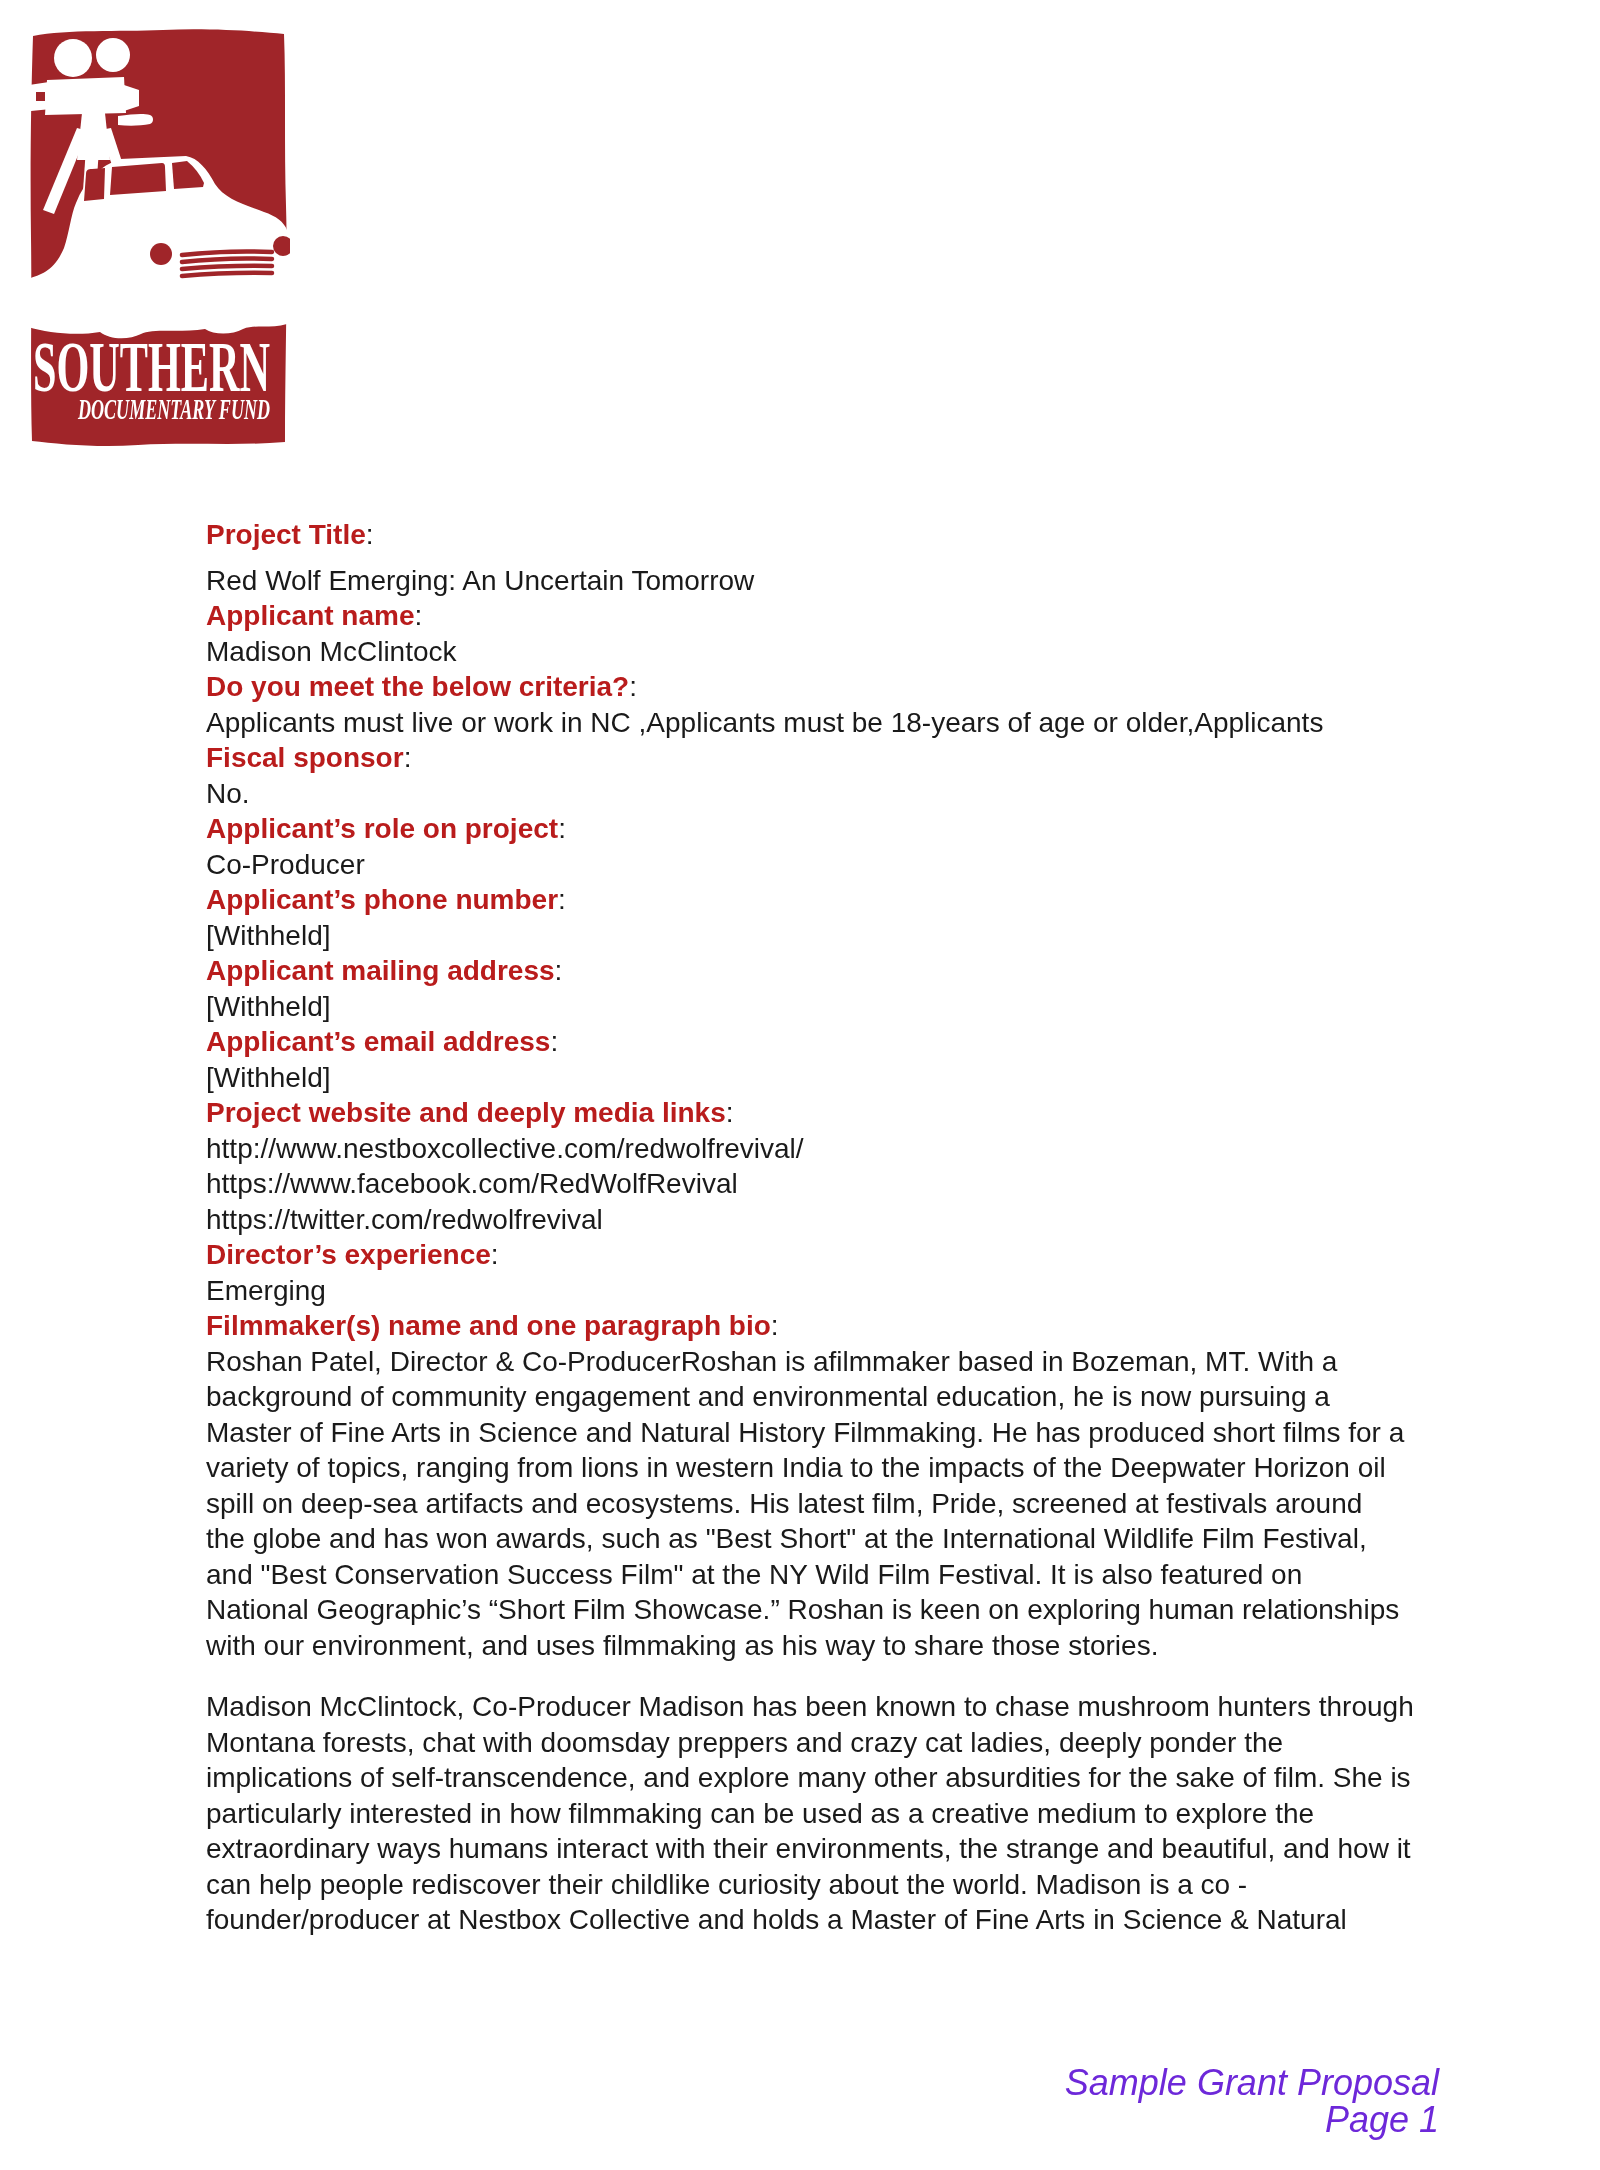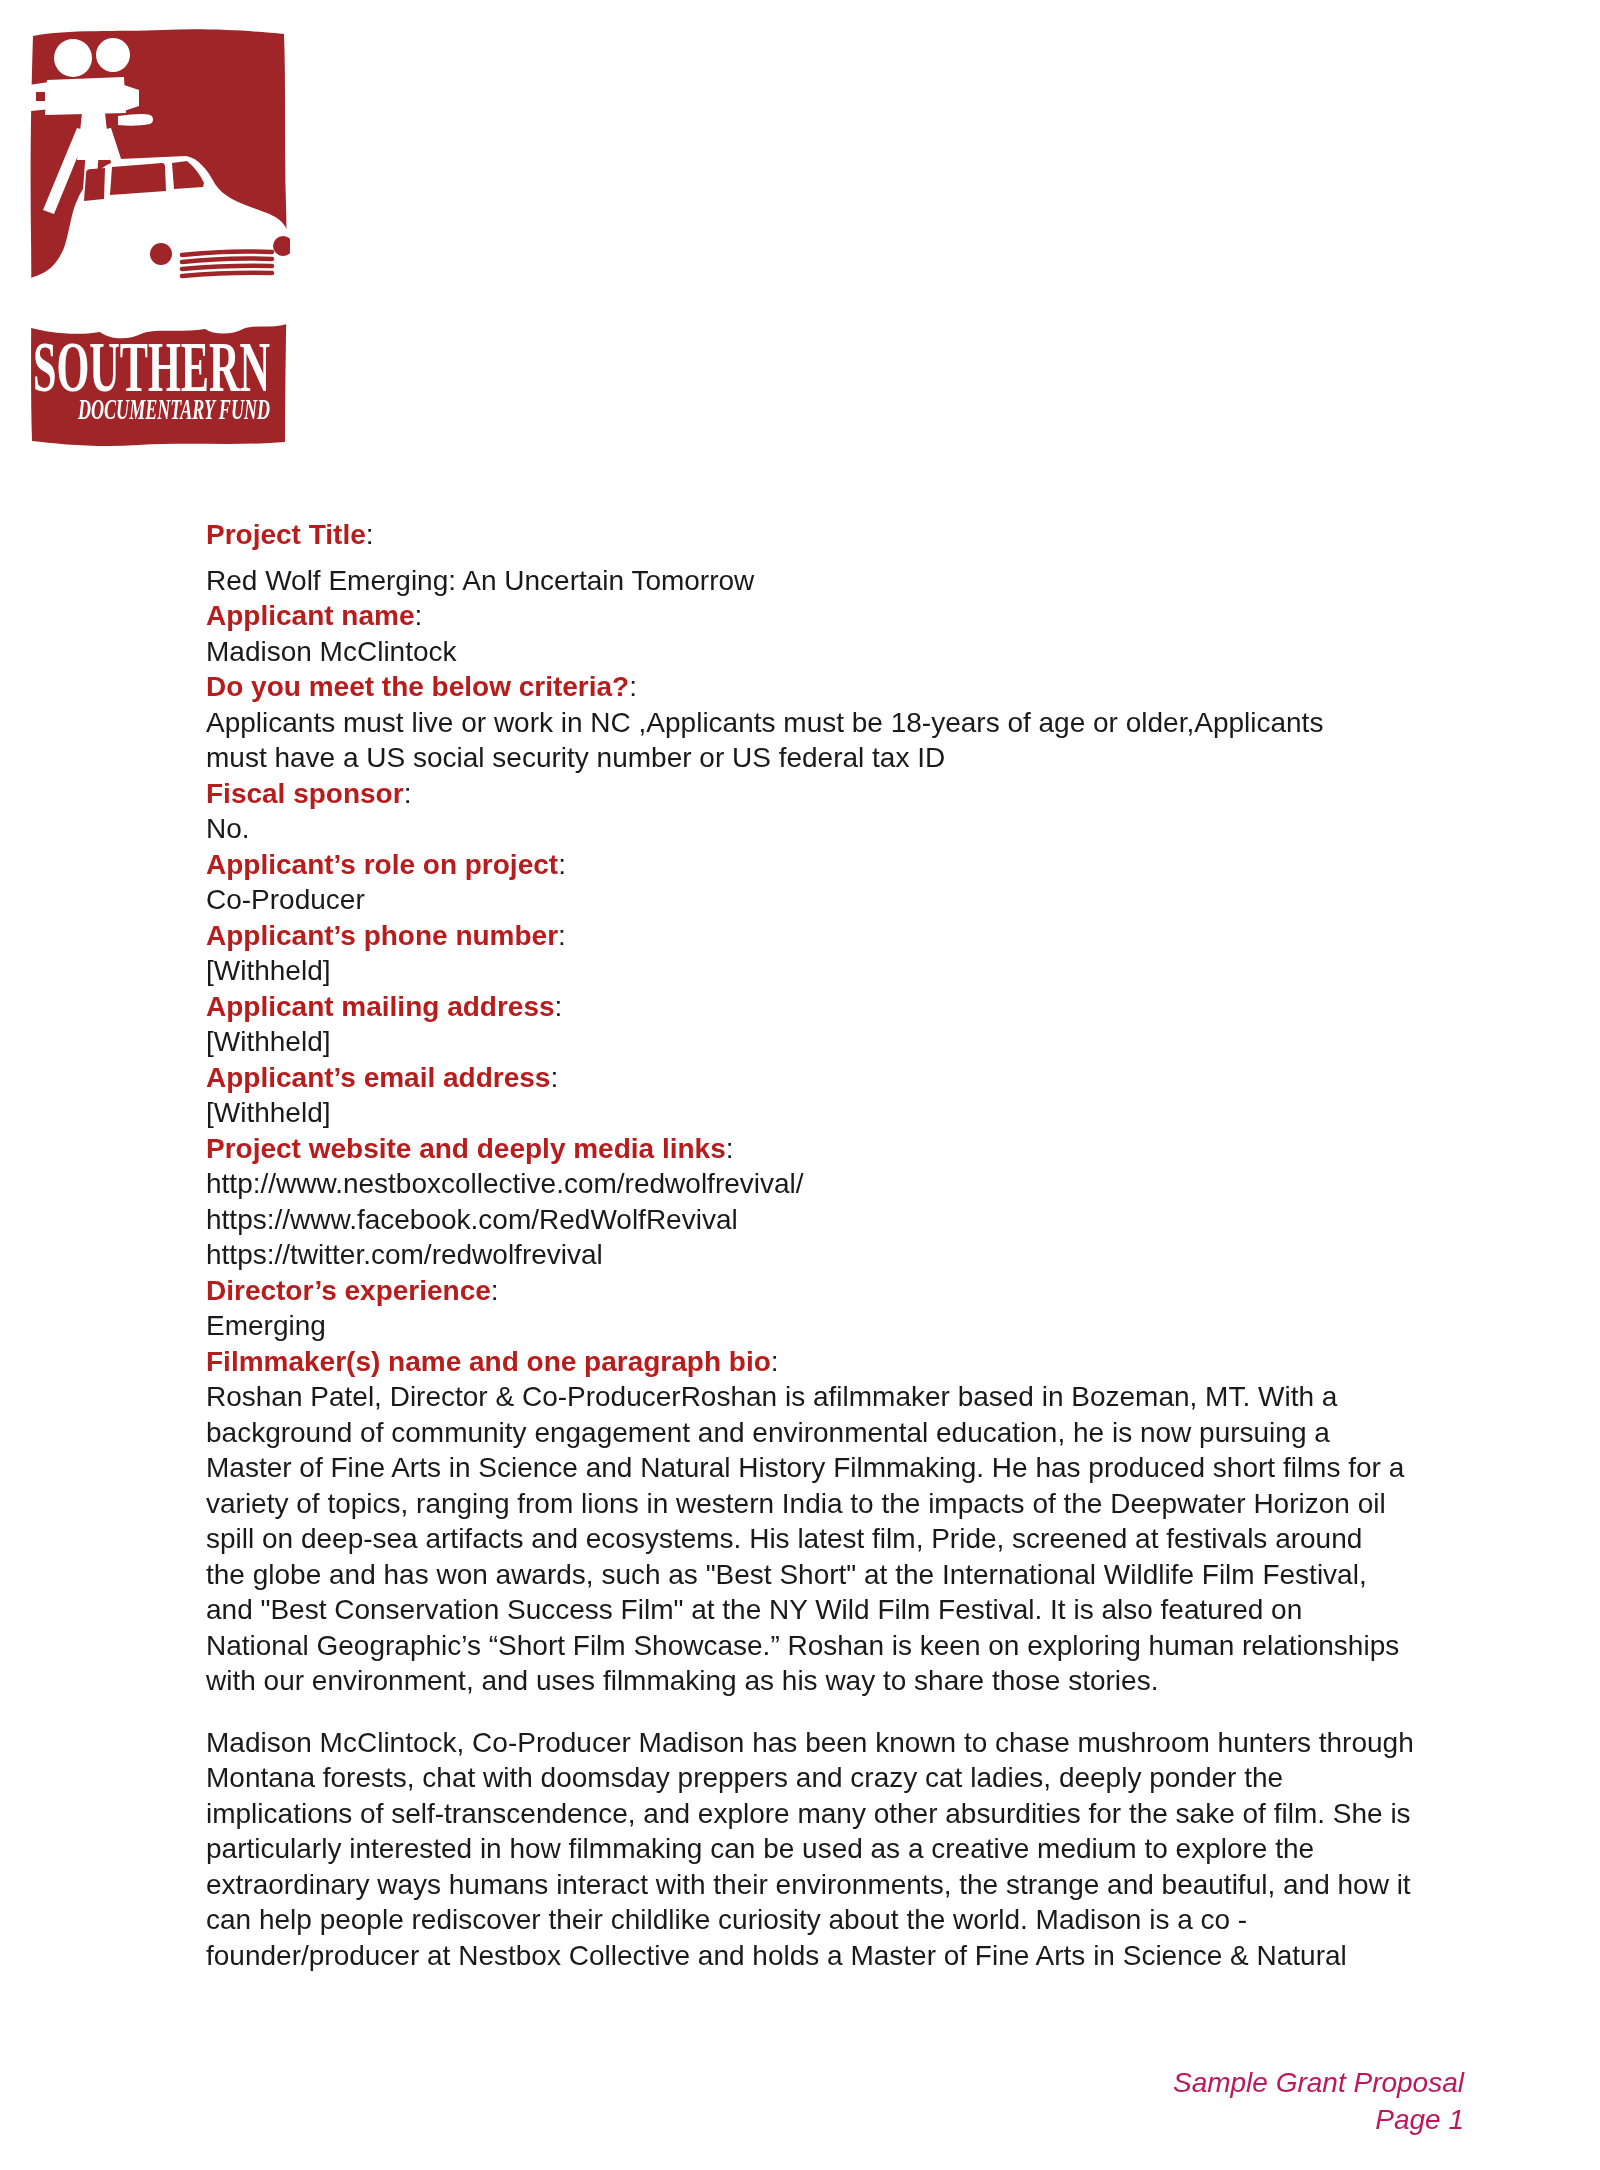--- a/index.html
+++ b/index.html
@@ -23,26 +23,26 @@
     font-size: 28px;
     line-height: 35.5px;
     color: #1a1a1a;
   }
   .line { white-space: pre; }
   .line strong { font-weight: bold; color: #b91c1c; }
   .gap-after { margin-bottom: 10px; }
   .gap-before { margin-top: 26px; }
   .footer {
     position: absolute;
-    right: 136px; top: 2064px;
+    right: 161px; top: 2064px;
     text-align: right;
     font-style: italic;
-    font-size: 28px;
+    font-size: 36px;
     line-height: 37px;
-    color: #be185d;
+    color: #6d28d9;
   }
 </style>
 </head>
 <body>
 
 <div class="logo-wrap">
   <svg viewBox="0 0 262 426" xmlns="http://www.w3.org/2000/svg">
 
     <path fill="#a02529" d="M5,12 C40,5 90,8 135,6 C180,4 226,7 256,10
          C258,62 256,122 258,182 C260,252 257,332 257,418
@@ -87,21 +87,20 @@
   </svg>
 </div>
 
 <div class="content">
     <div class="line gap-after"><strong>Project Title</strong>:</div>
     <div class="line">Red Wolf Emerging: An Uncertain Tomorrow</div>
     <div class="line"><strong>Applicant name</strong>:</div>
     <div class="line">Madison McClintock</div>
     <div class="line"><strong>Do you meet the below criteria?</strong>:</div>
     <div class="line">Applicants must live or work in NC ,Applicants must be 18-years of age or older,Applicants</div>
-    <div class="line">must have a US social security number or US federal tax ID</div>
     <div class="line"><strong>Fiscal sponsor</strong>:</div>
     <div class="line">No.</div>
     <div class="line"><strong>Applicant’s role on project</strong>:</div>
     <div class="line">Co-Producer</div>
     <div class="line"><strong>Applicant’s phone number</strong>:</div>
     <div class="line">[Withheld]</div>
     <div class="line"><strong>Applicant mailing address</strong>:</div>
     <div class="line">[Withheld]</div>
     <div class="line"><strong>Applicant’s email address</strong>:</div>
     <div class="line">[Withheld]</div>

